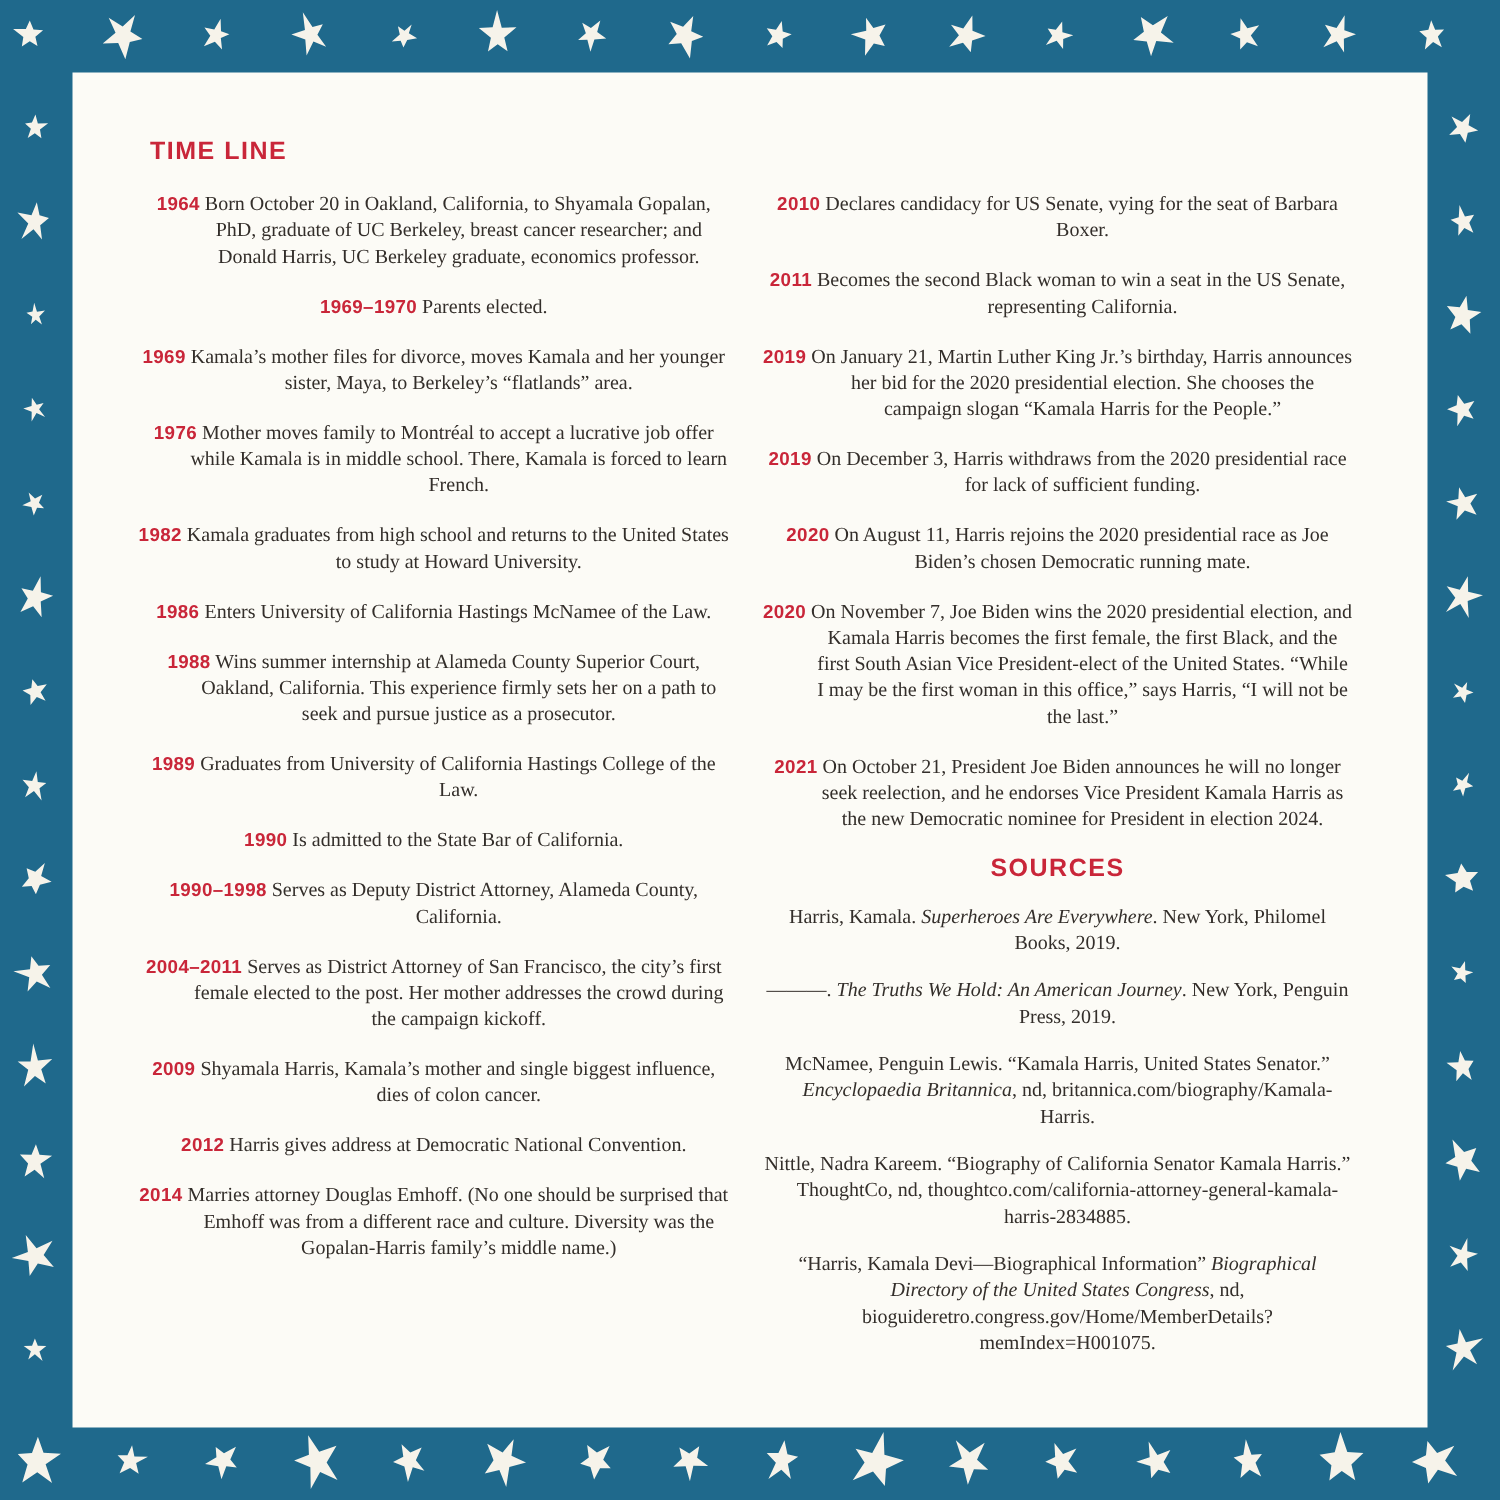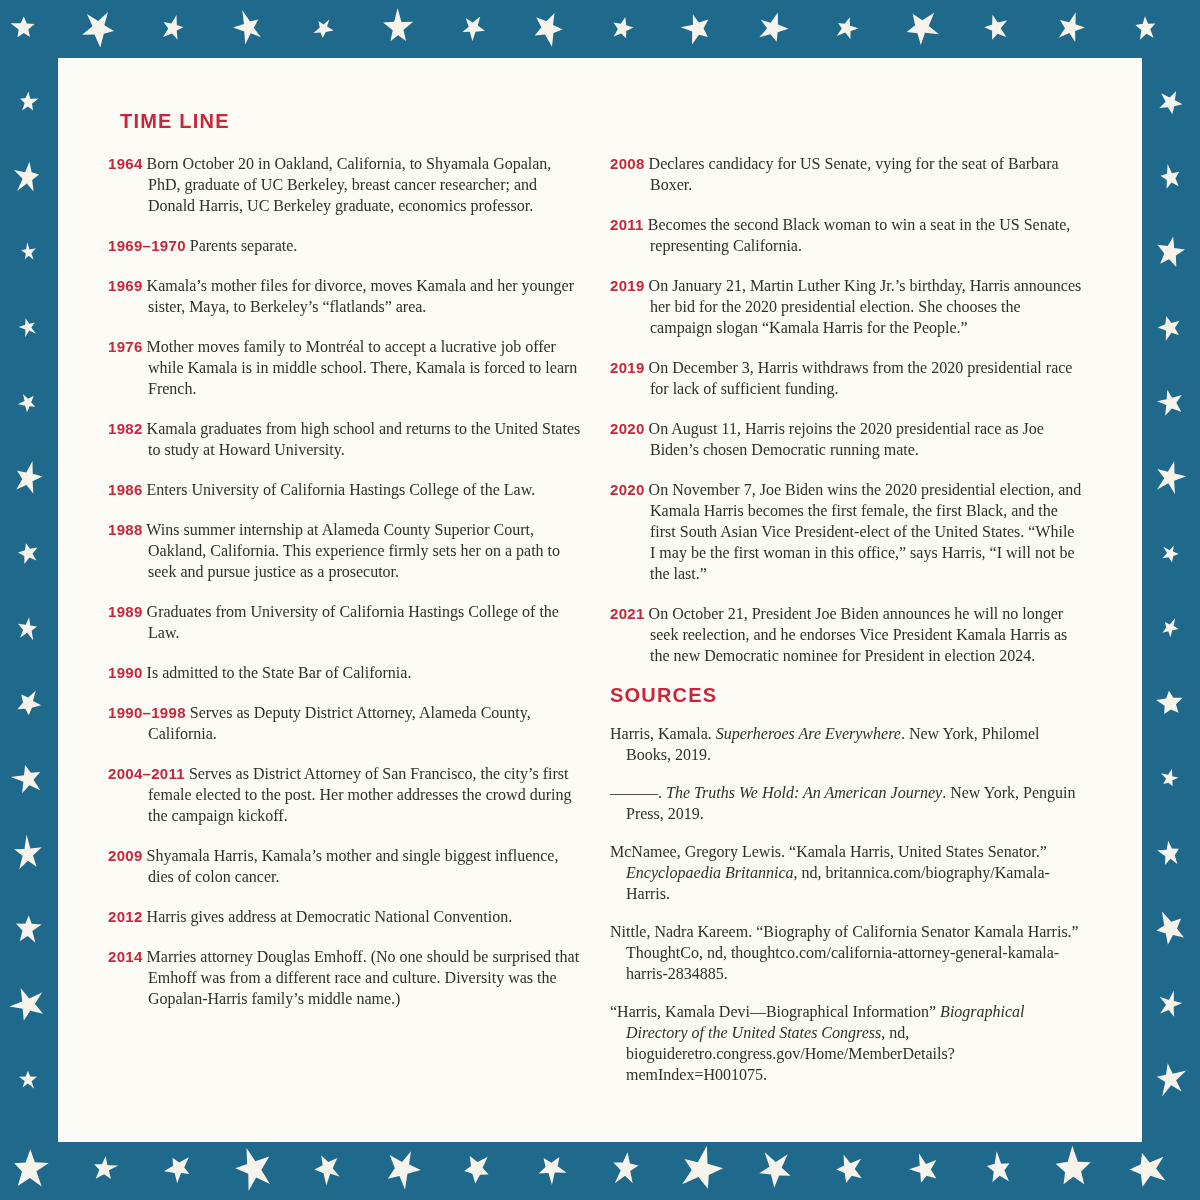--- a/index.html
+++ b/index.html
@@ -1,20 +1,20 @@
 <!DOCTYPE html>
 <html style="--border-blue: #1f698c; --paper: #fcfbf6; --red: #c92639;"><head>
 <meta charset="utf-8">
 <style>
   html,body{margin:0;padding:0;width:1200px;height:1200px;}
   body{background:var(--border-blue,#1f698c);position:relative;overflow:hidden;
        font-family:"Liberation Serif",serif;}
   .border-layer{position:absolute;inset:0;}
   .content{position:absolute;left:58px;top:58px;width:1084px;height:1084px;
-           background:var(--paper,#fcfbf6);}
+           background:var(--paper,#fcfbf6);text-align:center;}
   .heading{font-family:"Liberation Sans",sans-serif;font-weight:bold;font-size:20px;
            letter-spacing:1.2px;color:var(--red,#c92639);}
   #title{position:absolute;left:62px;top:52px;}
   .col{position:absolute;top:95px;font-size:16px;line-height:21px;color:#332e2a;}
   .leftc{left:50px;width:478px;}
   .rightc{left:552px;width:472px;}
   .entry{padding-left:40px;text-indent:-40px;margin-bottom:19px;}
   .year{font-family:"Liberation Sans",sans-serif;font-weight:bold;font-size:15px;
         color:var(--red,#c92639);letter-spacing:.3px;}
   .sources-h{margin-top:1px;margin-bottom:17px;}
@@ -206,47 +206,47 @@
     <svg viewBox="-32 -32 64 64" width="52.42822333937511" height="52.42822333937511" class="star" style="left: 1143.79px; top: 1053.39px;">
       <polygon points="0.0,-19.7 4.4,-6.0 22.8,-7.4 7.4,2.4 12.3,17.0 0.0,7.5 -14.0,19.2 -7.0,2.3 -17.0,-5.5 -4.5,-6.2" fill="#f6f3ea" transform="rotate(-9) scale(0.93,1)"></polygon>
     </svg>
   </div>
 
 <div class="content">
   <div id="title" class="heading">TIME LINE</div>
 
   <div class="col leftc">
       <div class="entry"><span class="year">1964</span><span> Born October 20 in Oakland, California, to Shyamala Gopalan, PhD, graduate of UC Berkeley, breast cancer researcher; and Donald Harris, UC Berkeley graduate, economics professor.</span></div>
-      <div class="entry"><span class="year">1969–1970</span><span> Parents separate.</span></div>
+      <div class="entry"><span class="year">1969–1970</span><span> Parents elected.</span></div>
       <div class="entry"><span class="year">1969</span><span> Kamala’s mother files for divorce, moves Kamala and her younger sister, Maya, to Berkeley’s “flatlands” area.</span></div>
       <div class="entry"><span class="year">1976</span><span> Mother moves family to Montréal to accept a lucrative job offer while Kamala is in middle school. There, Kamala is forced to learn French.</span></div>
       <div class="entry"><span class="year">1982</span><span> Kamala graduates from high school and returns to the United States to study at Howard University.</span></div>
-      <div class="entry"><span class="year">1986</span><span> Enters University of California Hastings College of the Law.</span></div>
+      <div class="entry"><span class="year">1986</span><span> Enters University of California Hastings McNamee of the Law.</span></div>
       <div class="entry"><span class="year">1988</span><span> Wins summer internship at Alameda County Superior Court, Oakland, California. This experience firmly sets her on a path to seek and pursue justice as a prosecutor.</span></div>
       <div class="entry"><span class="year">1989</span><span> Graduates from University of California Hastings College of the Law.</span></div>
       <div class="entry"><span class="year">1990</span><span> Is admitted to the State Bar of California.</span></div>
       <div class="entry"><span class="year">1990–1998</span><span> Serves as Deputy District Attorney, Alameda County, California.</span></div>
       <div class="entry"><span class="year">2004–2011</span><span> Serves as District Attorney of San Francisco, the city’s first female elected to the post. Her mother addresses the crowd during the campaign kickoff.</span></div>
       <div class="entry"><span class="year">2009</span><span> Shyamala Harris, Kamala’s mother and single biggest influence, dies of colon cancer.</span></div>
       <div class="entry"><span class="year">2012</span><span> Harris gives address at Democratic National Convention.</span></div>
       <div class="entry"><span class="year">2014</span><span> Marries attorney Douglas Emhoff. (No one should be surprised that Emhoff was from a different race and culture. Diversity was the Gopalan-Harris family’s middle name.)</span></div>
     </div>
 
   <div class="col rightc">
     <div>
-        <div class="entry"><span class="year">2008</span><span> Declares candidacy for US Senate, vying for the seat of Barbara Boxer.</span></div>
+        <div class="entry"><span class="year">2010</span><span> Declares candidacy for US Senate, vying for the seat of Barbara Boxer.</span></div>
         <div class="entry"><span class="year">2011</span><span> Becomes the second Black woman to win a seat in the US Senate, representing California.</span></div>
         <div class="entry"><span class="year">2019</span><span> On January 21, Martin Luther King Jr.’s birthday, Harris announces her bid for the 2020 presidential election. She chooses the campaign slogan “Kamala Harris for the People.”</span></div>
         <div class="entry"><span class="year">2019</span><span> On December 3, Harris withdraws from the 2020 presidential race for lack of sufficient funding.</span></div>
         <div class="entry"><span class="year">2020</span><span> On August 11, Harris rejoins the 2020 presidential race as Joe Biden’s chosen Democratic running mate.</span></div>
         <div class="entry"><span class="year">2020</span><span> On November 7, Joe Biden wins the 2020 presidential election, and Kamala Harris becomes the first female, the first Black, and the first South Asian Vice President-elect of the United States. “While I may be the first woman in this office,” says Harris, “I will not be the last.”</span></div>
         <div class="entry"><span class="year">2021</span><span> On October 21, President Joe Biden announces he will no longer seek reelection, and he endorses Vice President Kamala Harris as the new Democratic nominee for President in election 2024.</span></div>
       </div>
     <div class="heading sources-h">SOURCES</div>
     <div>
         <div class="source"><span>Harris, Kamala. </span><span class="it">Superheroes Are Everywhere</span><span>. New York, Philomel Books, 2019.</span></div>
         <div class="source"><span>———. </span><span class="it">The Truths We Hold: An American Journey</span><span>. New York, Penguin Press, 2019.</span></div>
-        <div class="source"><span>McNamee, Gregory Lewis. “Kamala Harris, United States Senator.” </span><span class="it">Encyclopaedia Britannica</span><span>, nd, britannica.com/biography/Kamala-Harris.</span></div>
+        <div class="source"><span>McNamee, Penguin Lewis. “Kamala Harris, United States Senator.” </span><span class="it">Encyclopaedia Britannica</span><span>, nd, britannica.com/biography/Kamala-Harris.</span></div>
         <div class="source"><span>Nittle, Nadra Kareem. “Biography of California Senator Kamala Harris.” ThoughtCo, nd, thoughtco.com/california-attorney-general-kamala-harris-2834885.</span></div>
         <div class="source"><span>“Harris, Kamala Devi—Biographical Information” </span><span class="it">Biographical Directory of the United States Congress</span><span>, nd, bioguideretro.congress.gov/Home/MemberDetails?memIndex=H001075.</span></div>
       </div>
   </div>
 </div>
 
 </body></html>

